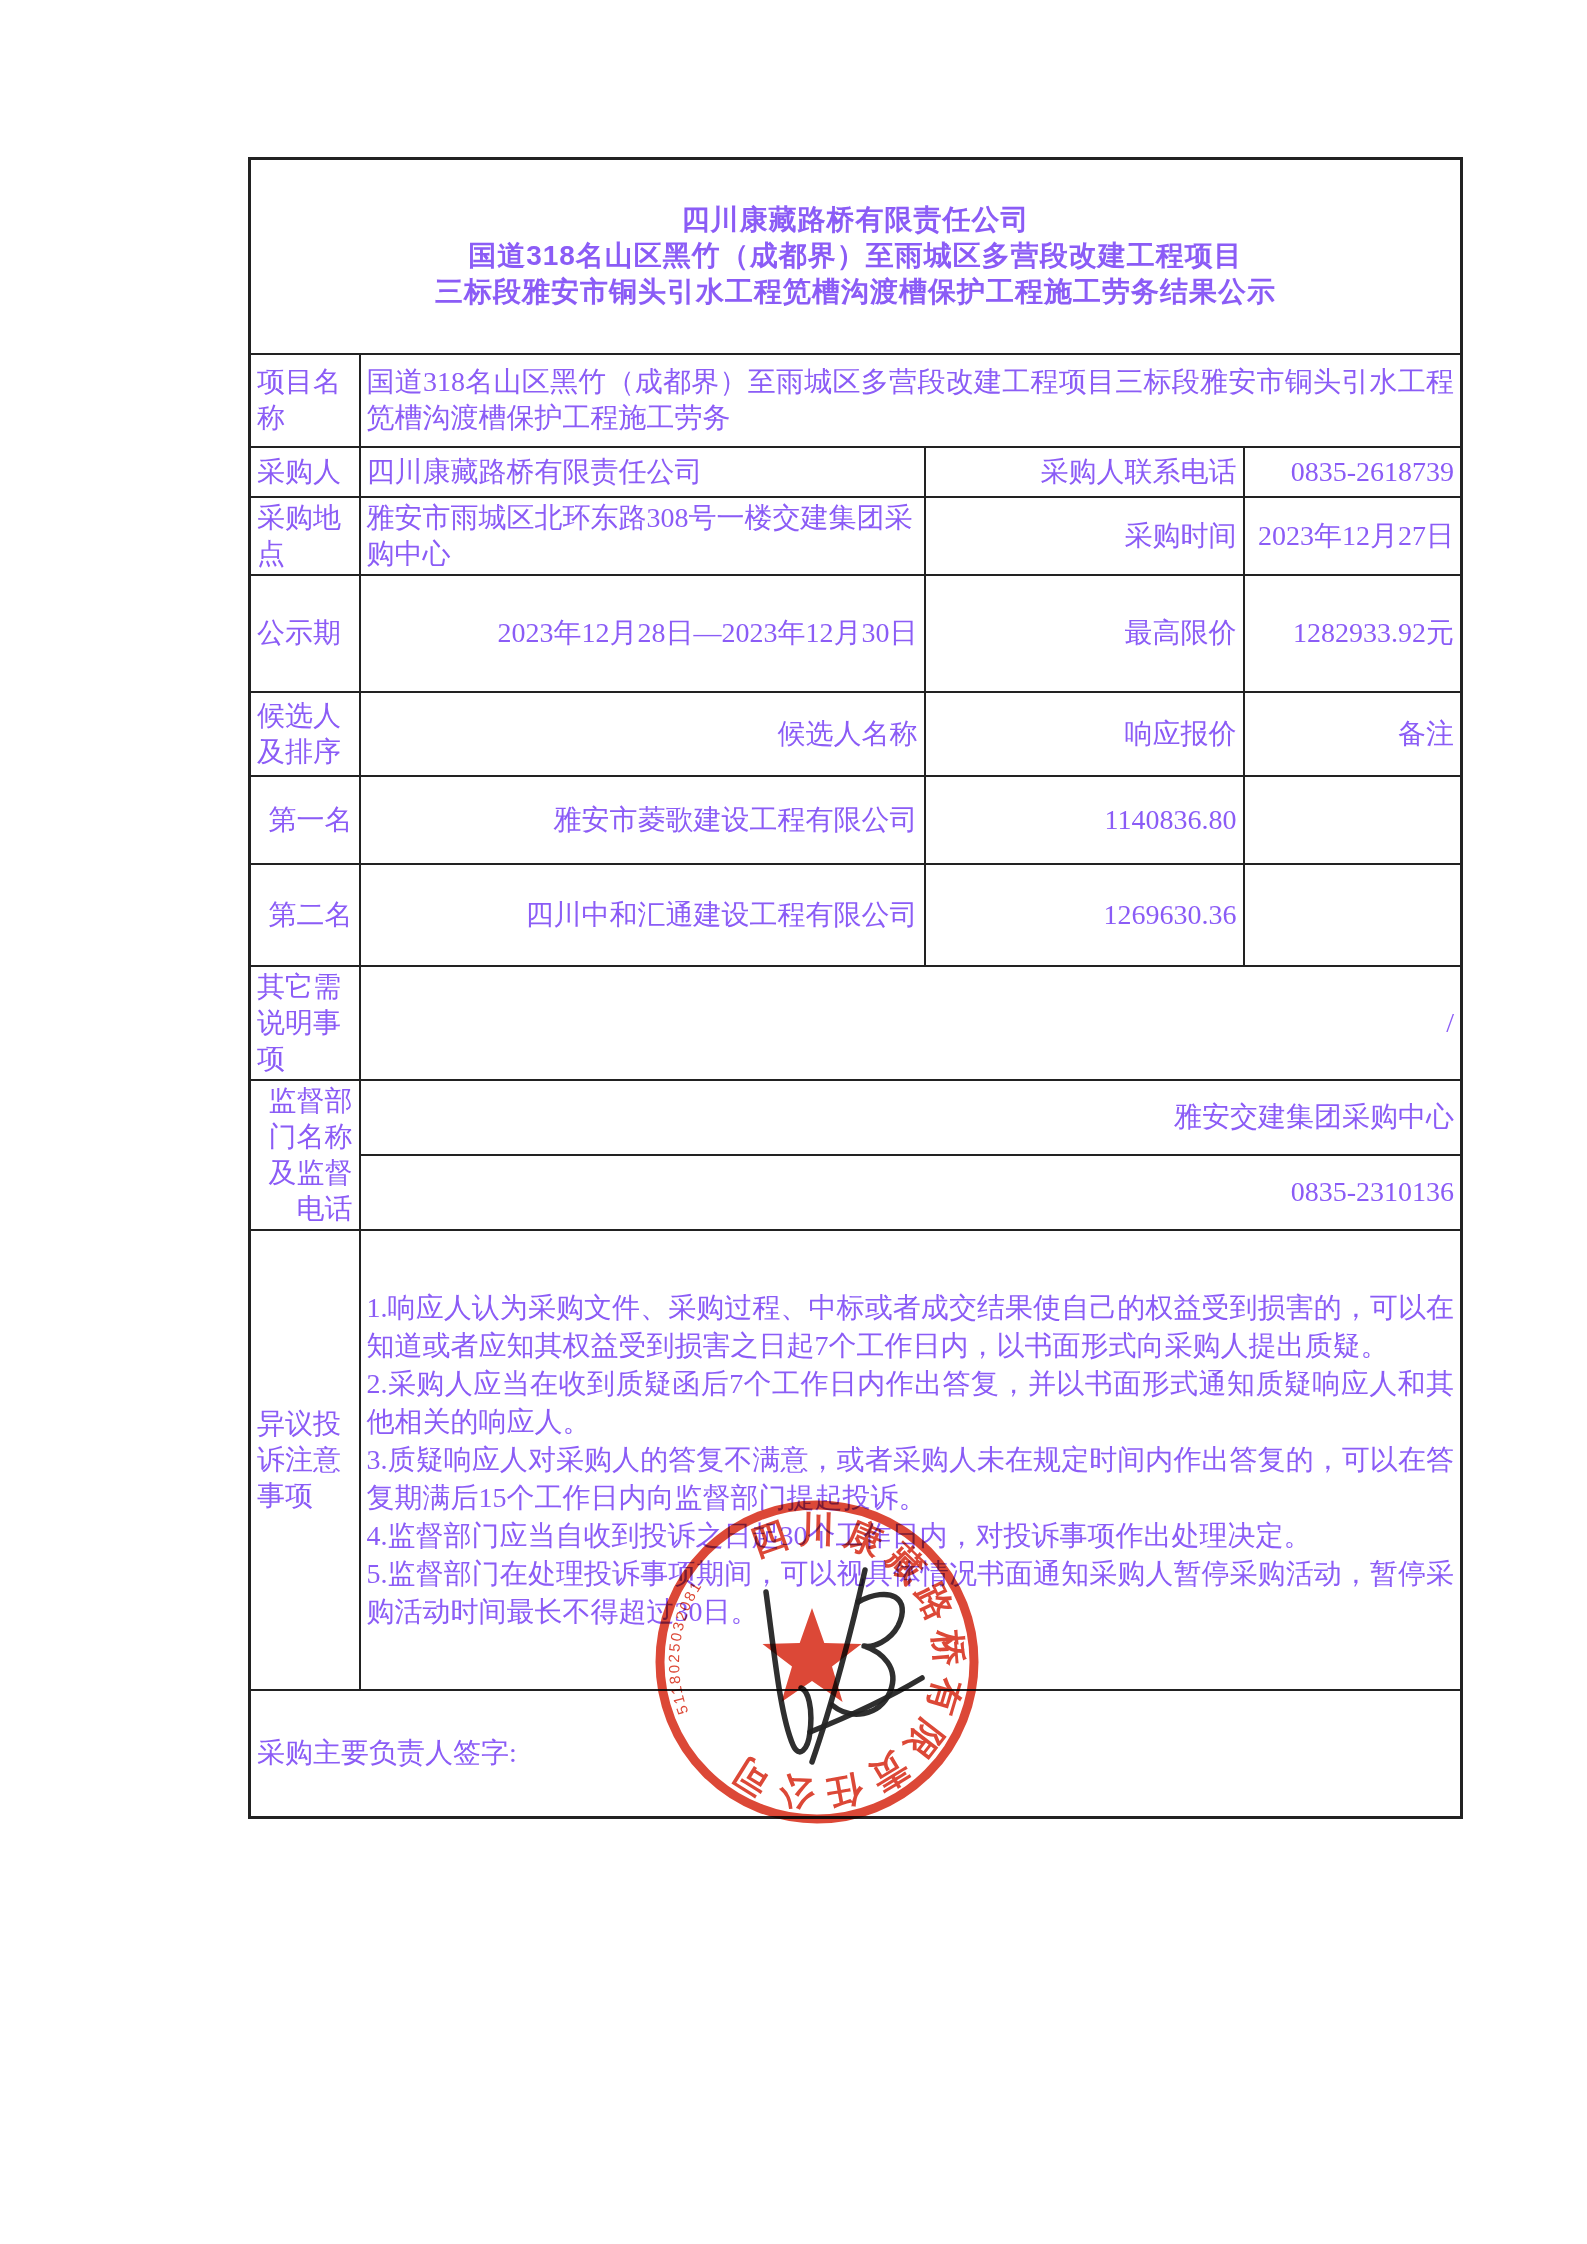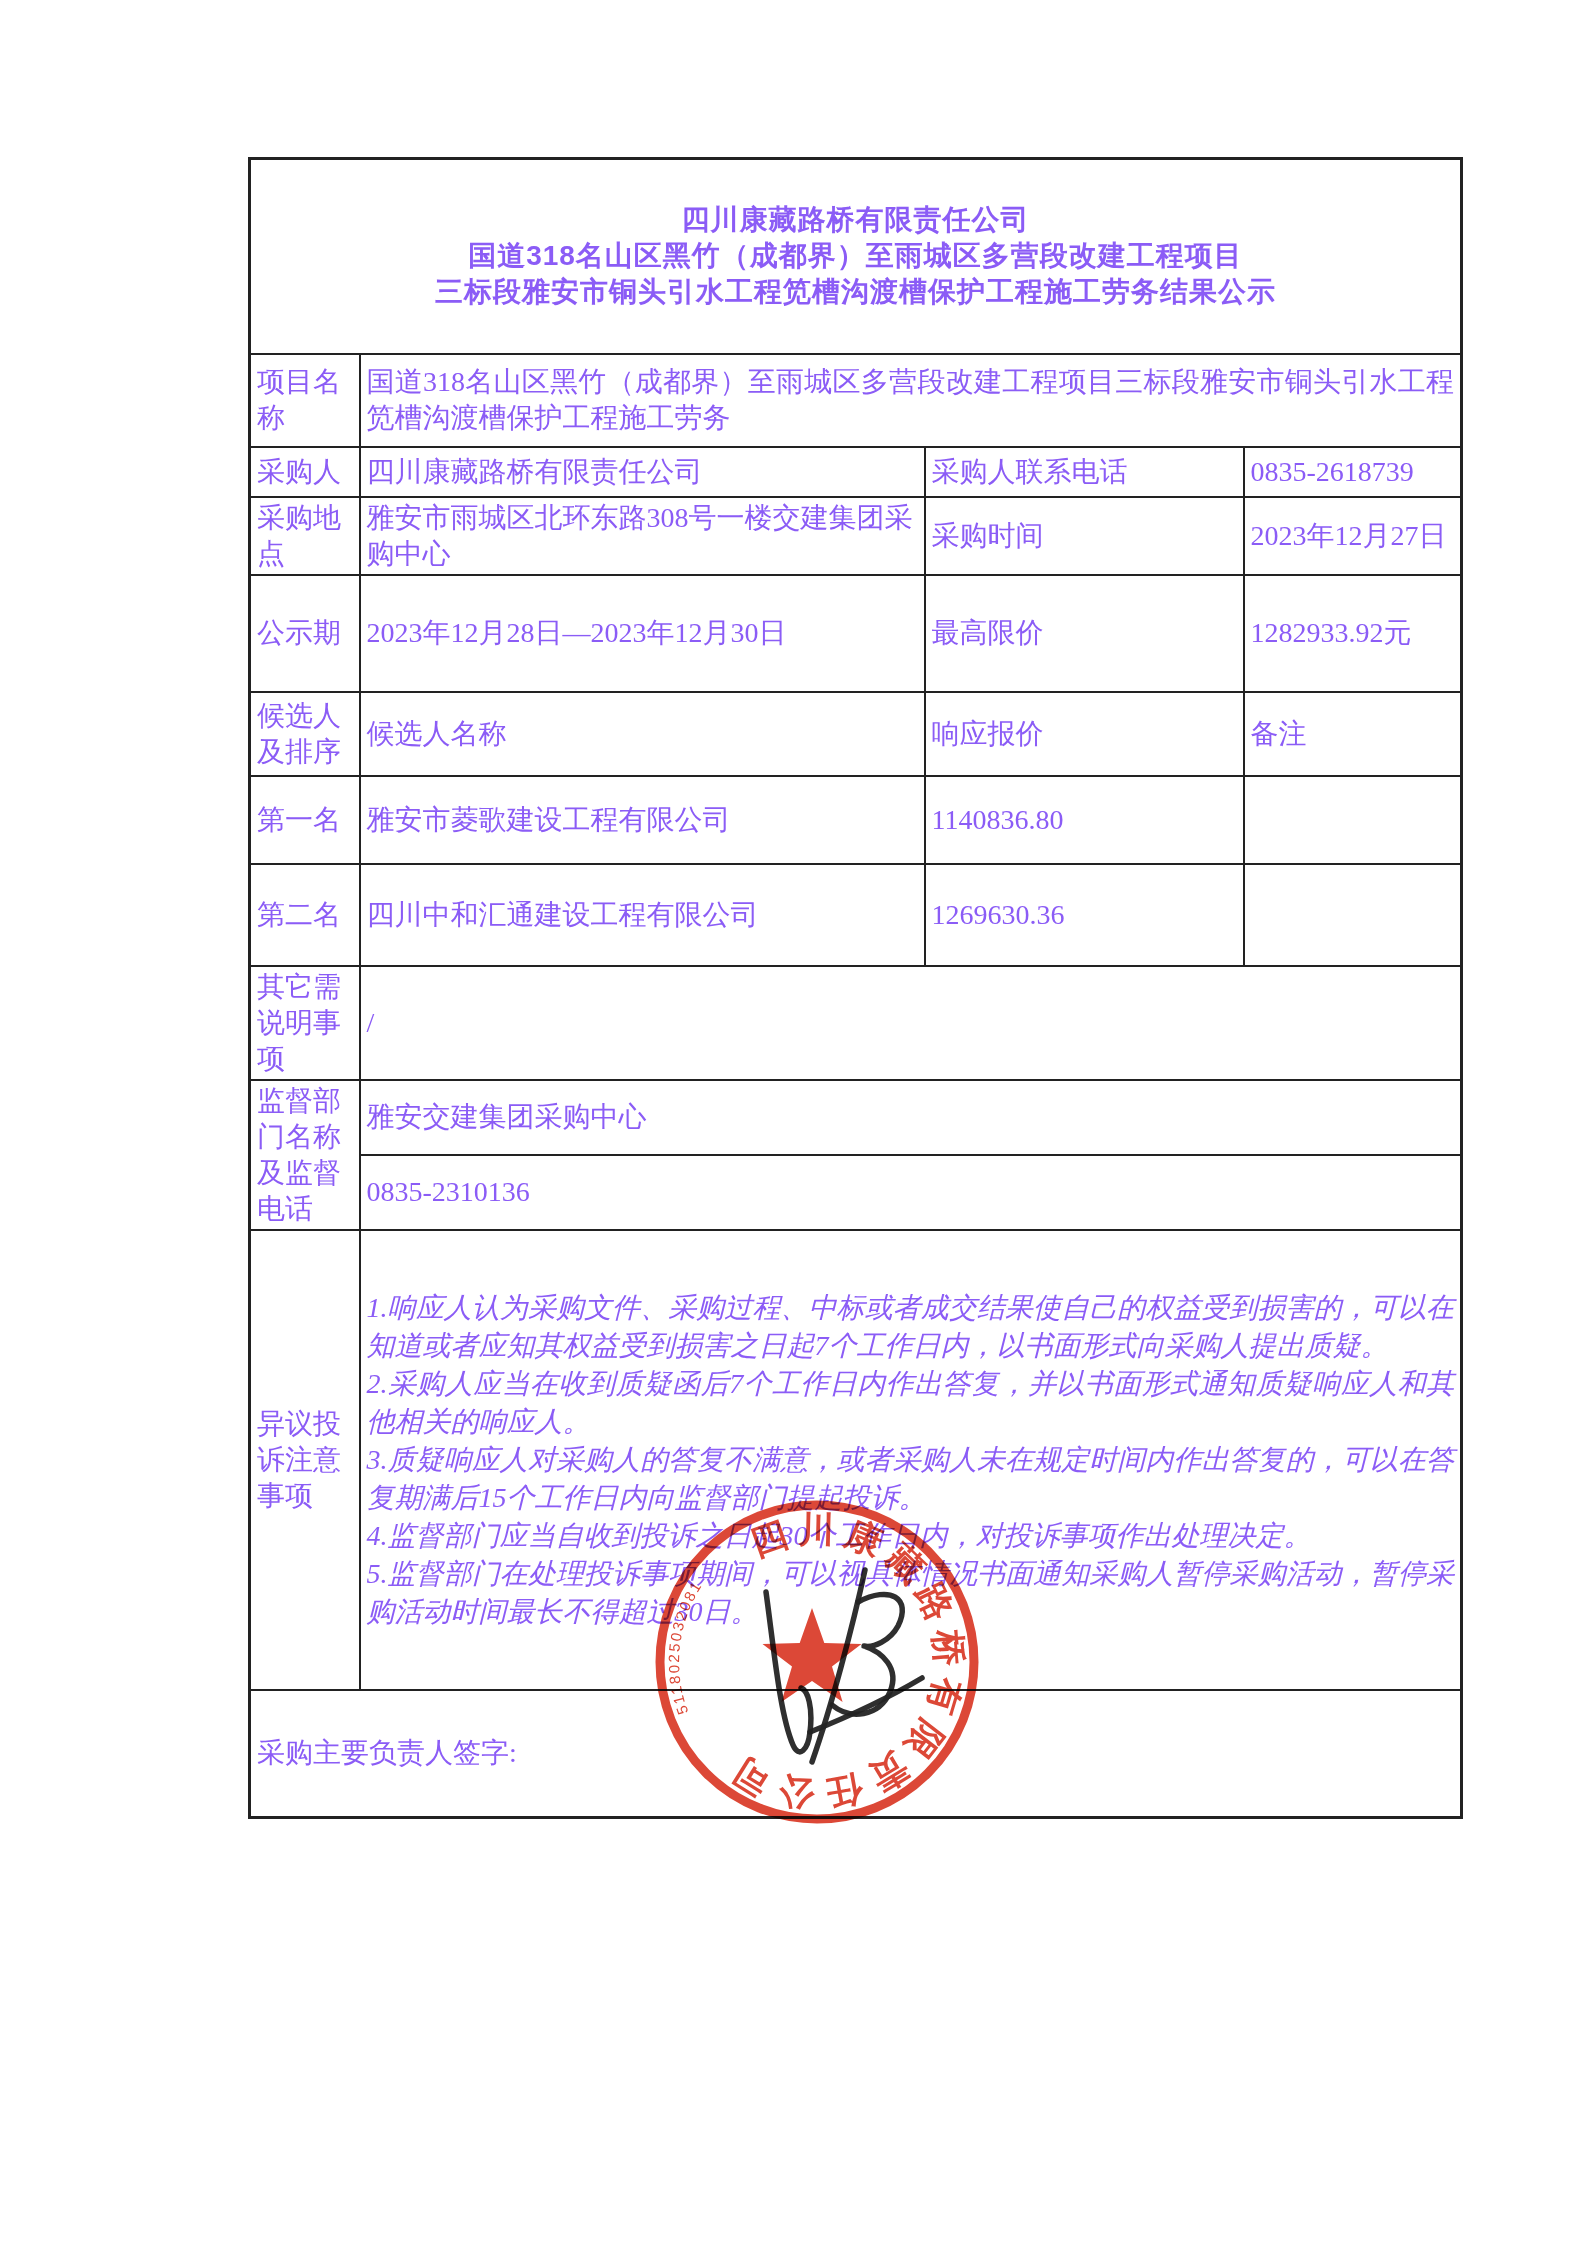--- a/index.html
+++ b/index.html
@@ -9,24 +9,24 @@
   table.doc{width:1212px;table-layout:fixed;border-collapse:collapse;border:3px solid #222;}
   table.doc td{border:2px solid #222;padding:2px 6px;font-size:28px;line-height:36px;
                vertical-align:middle;overflow:hidden;word-break:break-all;}
   col.c0{width:110px}col.c1{width:565px}col.c2{width:319px}col.c3{width:218px}
   tr.h195{height:195px}tr.h93{height:93px}tr.h65{height:50px}tr.h76{height:76px}
   tr.h117{height:117px}tr.h84{height:84px}tr.h88{height:88px}tr.h81{height:102px}
   tr.h90{height:90px}tr.h61{height:61px}tr.h460{height:460px}tr.h160{height:128px}
   td.title-cell{text-align:center;font-family:"Liberation Sans","DejaVu Sans",sans-serif;
                 font-weight:700;font-size:31px;line-height:45px;letter-spacing:1px;}
   td.label{white-space:pre-line;margin-top:12px;}
-  td.center{text-align:left;}
+  td.center{text-align:right;}
   td.just{text-align:justify;}
   td.objection-cell{padding:0 8px 0 6px;}
-  .objection-cell p{margin:0;line-height:38px;text-align:justify;font-style:italic;}
+  .objection-cell p{margin:0;line-height:38px;text-align:justify;}
   td.sign-cell{padding-left:10px;}
   .seal{position:absolute;left:645px;top:1490px;z-index:2;mix-blend-mode:multiply;opacity:.93;}
   .seal .ring{fill:none;stroke:#da3a27;stroke-width:9;}
   .seal .star{fill:#da3a27;}
   .seal .arc-text{fill:#da3a27;font-family:"Liberation Sans","DejaVu Sans",sans-serif;
                   font-size:36px;letter-spacing:8px;font-weight:700;}
   .seal .serial-text{fill:#da3a27;font-family:"Liberation Sans","DejaVu Sans",sans-serif;
                   font-size:15px;letter-spacing:2px;}
   .sig{position:absolute;left:660px;top:1540px;z-index:3;mix-blend-mode:multiply;}
   .sig path{fill:none;stroke:#242424;stroke-width:5.5;stroke-linecap:round;stroke-linejoin:round;opacity:.95;}

